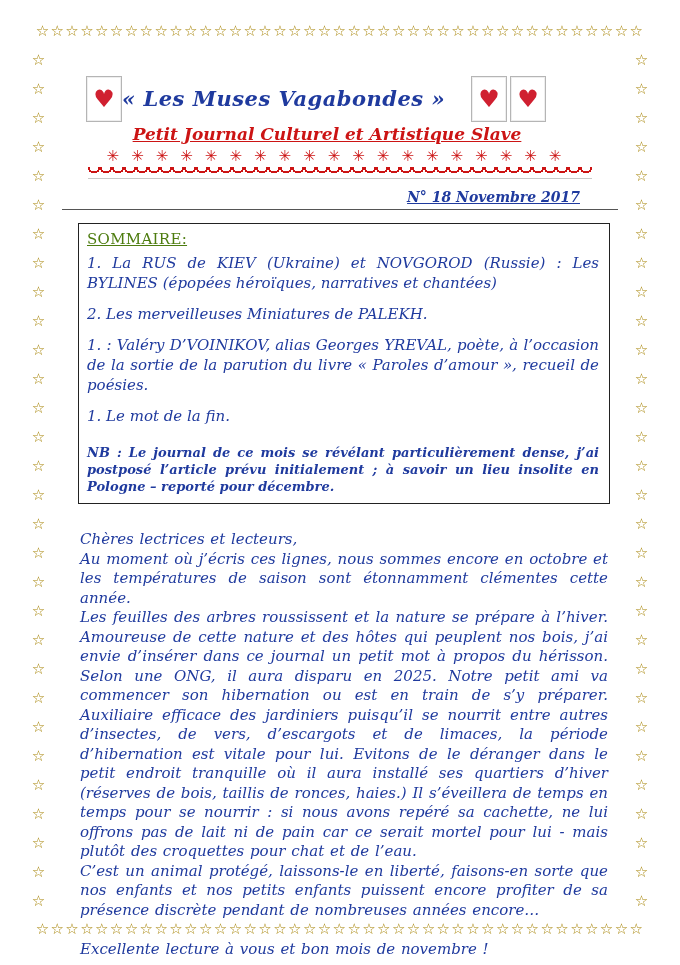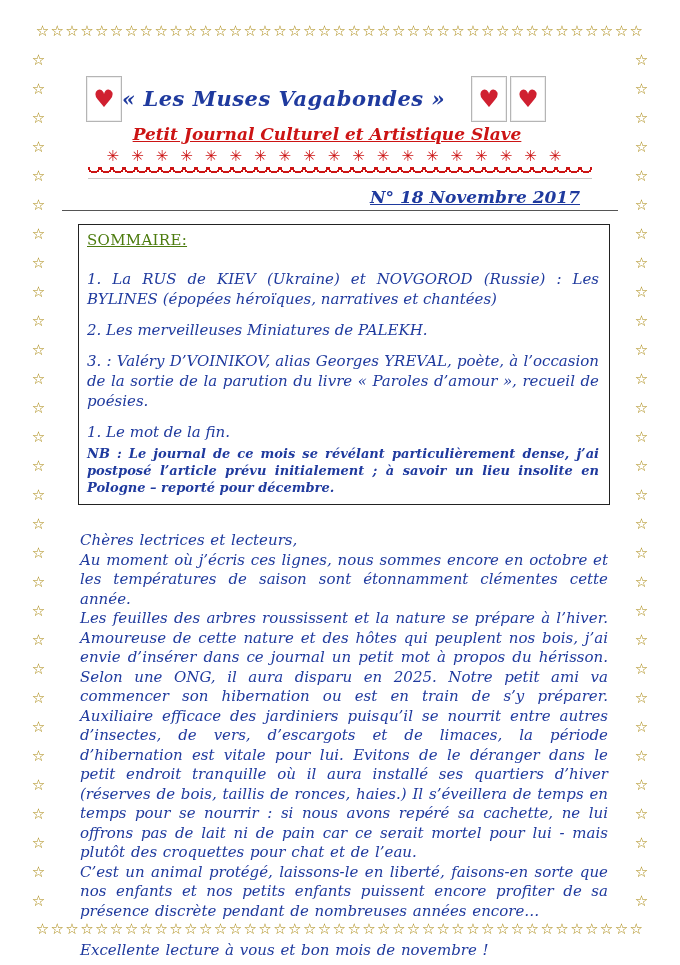--- a/index.html
+++ b/index.html
@@ -50,37 +50,37 @@
   .garland {
     height:9px; margin-top:2px;
     background-image: radial-gradient(circle at 6px 0px, rgba(0,0,0,0) 4.5px, #cc1414 4.5px, #cc1414 6.5px, rgba(0,0,0,0) 6.5px);
     background-size:12px 9px; background-repeat:repeat-x;
   }
   .issue-row {
     margin-top:8px; border-bottom:1px solid #555; padding:0 38px 3px 0;
     text-align:right;
   }
   .issue {
-    color:#1f3a9e; font-size:17px; font-weight:bold; font-style:italic;
+    color:#1f3a9e; font-size:14px; font-weight:bold; font-style:italic;
     text-decoration:underline;
   }
   .sommaire {
     margin:13px 8px 0 16px; border:1px solid #222; padding:6px 10px 8px 8px;
     color:#1f3a9e;
   }
   .som-heading {
     color:#4d7c0f; font-size:15px; text-decoration:underline; letter-spacing:0.3px;
   }
   .som-item {
     margin:11px 0 0; font-size:15px; font-style:italic; line-height:20px;
     text-align:justify;
   }
-  .som-item:first-of-type { margin-top:20px; }
+  .som-item:first-of-type { margin-top:5px; }
   .som-nb {
-    margin:3px 0 0; font-size:13px; font-style:italic; font-weight:bold;
+    margin:18px 0 0; font-size:13px; font-style:italic; font-weight:bold;
     line-height:17px; text-align:justify;
   }
   .body-text { margin:26px 10px 0 18px; color:#1f3a9e; font-style:italic; font-size:15px; }
   .salutation { margin:0 0 20px; }
   .bodypar { margin:0; text-align:justify; line-height:19.5px; word-spacing:1px; }
   .closing { margin:20px 0 15px; }
   .signature { margin:18px 0 0; font-weight:bold; }
   .email-link { color:#2144c4; text-decoration:underline; cursor:pointer; font-weight:bold; }
 </style>
 </head>
@@ -122,21 +122,21 @@
     </div>
 
     <div class="issue-row">
       <span class="issue">N° 18 Novembre 2017</span>
     </div>
 
     <div class="sommaire">
       <div class="som-heading">SOMMAIRE:</div>
       <p class="som-item">1. La RUS de KIEV (Ukraine) et NOVGOROD (Russie) : Les BYLINES (épopées héroïques, narratives et chantées)</p>
       <p class="som-item">2. Les merveilleuses Miniatures de PALEKH.</p>
-      <p class="som-item">3. : Valéry D’VOINIKOV, alias Georges YREVAL, poète, à l’occasion de la sortie de la parution du livre « Paroles d’amour », recueil de poésies.</p>
+      <p class="som-item">1. : Valéry D’VOINIKOV, alias Georges YREVAL, poète, à l’occasion de la sortie de la parution du livre « Paroles d’amour », recueil de poésies.</p>
       <p class="som-item">1. Le mot de la fin.</p>
       <p class="som-nb">NB : Le journal de ce mois se révélant particulièrement dense, j’ai postposé l’article prévu initialement ; à savoir un lieu insolite en Pologne – reporté pour décembre.</p>
     </div>
 
     <div class="body-text">
       <p class="bodypar salutation">Chères lectrices et lecteurs,</p>
       <p class="bodypar">Au moment où j’écris ces lignes, nous sommes encore en octobre et les températures de saison sont étonnamment clémentes cette année.</p>
       <p class="bodypar">Les feuilles des arbres roussissent et la nature se prépare à l’hiver. Amoureuse de cette nature et des hôtes qui peuplent nos bois, j’ai envie d’insérer dans ce journal un petit mot à propos du hérisson. Selon une ONG, il aura disparu en 2025. Notre petit ami va commencer son hibernation ou est en train de s’y préparer. Auxiliaire efficace des jardiniers puisqu’il se nourrit entre autres d’insectes, de vers, d’escargots et de limaces, la période d’hibernation est vitale pour lui. Evitons de le déranger dans le petit endroit tranquille où il aura installé ses quartiers d’hiver (réserves de bois, taillis de ronces, haies.) Il s’éveillera de temps en temps pour se nourrir : si nous avons repéré sa cachette, ne lui offrons pas de lait ni de pain car ce serait mortel pour lui - mais plutôt des croquettes pour chat et de l’eau.</p>
       <p class="bodypar">C’est un animal protégé, laissons-le en liberté, faisons-en sorte que nos enfants et nos petits enfants puissent encore profiter de sa présence discrète pendant de nombreuses années encore…</p>
       <p class="bodypar closing">Excellente lecture à vous et bon mois de novembre !</p>

